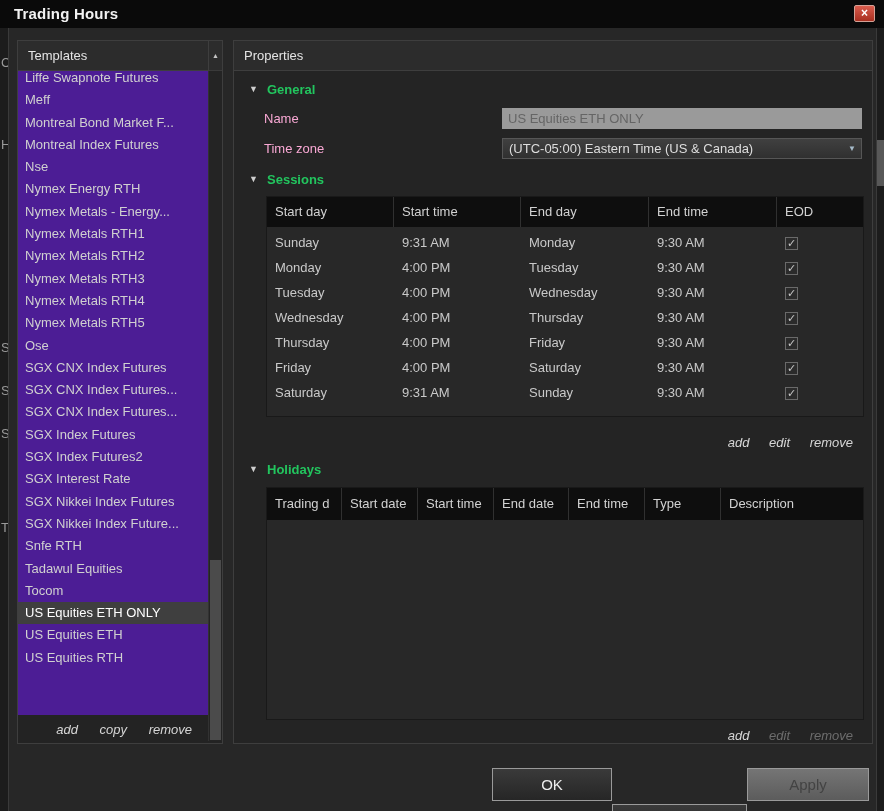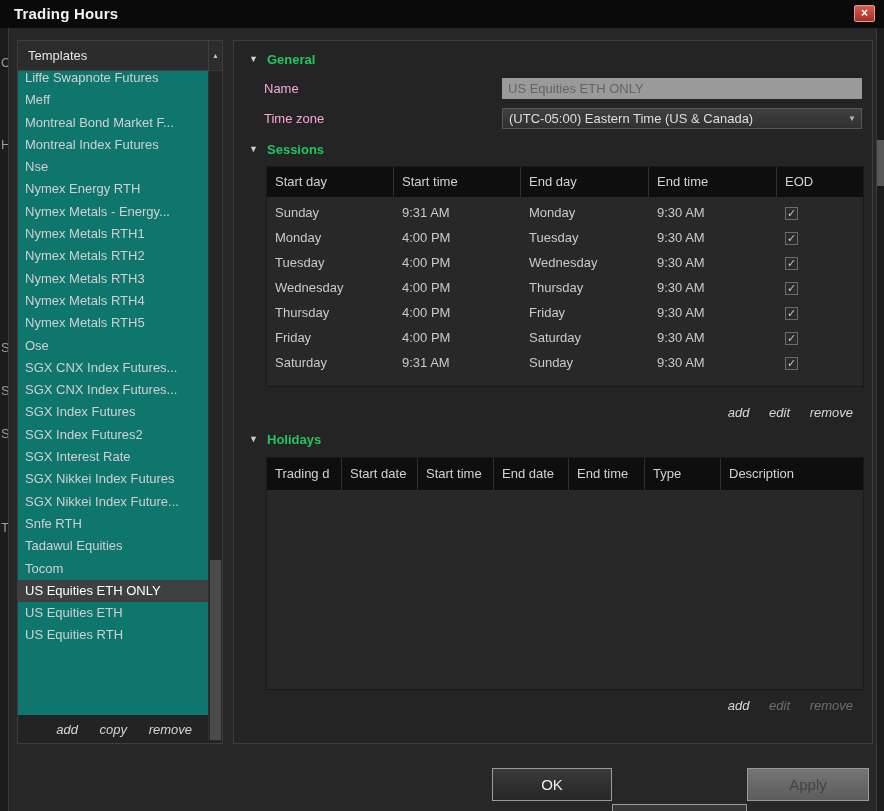--- a/index.html
+++ b/index.html
@@ -30,21 +30,21 @@
   .panel { position:absolute; top:12px; border:1px solid #3e3e3e; background:#232323; }
   .panel-header {
     position:relative; height:30px; background:#2c2c2c; border-bottom:1px solid #3e3e3e;
     color:#e4e4e4; font-size:13px; line-height:29px; padding-left:10px;
   }
   
   .left-panel { left:8px; width:206px; height:704px; }
   .spinner { position:absolute; top:0; right:0; width:14px; height:30px; border-left:1px solid #3e3e3e; display:flex; flex-direction:column; }
   .spin-btn { flex:1; display:flex; align-items:center; justify-content:center; font-size:7px; color:#c4c4c4; background:#2c2c2c; cursor:pointer; }
   .spin-btn + .spin-btn { border-top:1px solid #3a3a3a; }
-  .list-body { position:absolute; top:30px; left:0; right:14px; bottom:28px; overflow:hidden; background:#0f766e; }
+  .list-body { position:absolute; top:30px; left:0; right:14px; bottom:28px; overflow:hidden; background:#4c1d95; }
   .tpl-item { height:22.3px; line-height:22.3px; padding-left:7px; font-size:13px; color:#d0d0d0; white-space:nowrap; overflow:hidden; }
   .tpl-item:first-child { margin-top:-4px; }
   .tpl-item.selected { background:#3f3f3f; color:#ffffff; }
   .tpl-scrollbar { position:absolute; top:30px; right:0; bottom:2px; width:14px; background:#242424; border-left:1px solid #323232; }
   .tpl-scrollbar .thumb { position:absolute; left:1px; right:1px; bottom:1px; height:180px; background:#4b4b4b; }
   .tpl-links { position:absolute; bottom:6px; right:30px; font-size:13px; font-style:italic; color:#d6d6d6; }
   .tpl-links span { margin-left:18px; cursor:pointer; }
   
   .right-panel { left:224px; width:640px; height:704px; display:flex; flex-direction:column; }
   .props { flex:1; padding:0 10px; overflow:hidden; background:#242424; }
@@ -137,20 +137,21 @@
           <div class="tpl-item">Montreal Index Futures</div>
           <div class="tpl-item">Nse</div>
           <div class="tpl-item">Nymex Energy RTH</div>
           <div class="tpl-item">Nymex Metals - Energy...</div>
           <div class="tpl-item">Nymex Metals RTH1</div>
           <div class="tpl-item">Nymex Metals RTH2</div>
           <div class="tpl-item">Nymex Metals RTH3</div>
           <div class="tpl-item">Nymex Metals RTH4</div>
           <div class="tpl-item">Nymex Metals RTH5</div>
           <div class="tpl-item">Ose</div>
+          <div class="tpl-item">SGX CNX Index Futures</div>
           <div class="tpl-item">SGX CNX Index Futures...</div>
           <div class="tpl-item">SGX CNX Index Futures...</div>
           <div class="tpl-item">SGX Index Futures</div>
           <div class="tpl-item">SGX Index Futures2</div>
           <div class="tpl-item">SGX Interest Rate</div>
           <div class="tpl-item">SGX Nikkei Index Futures</div>
           <div class="tpl-item">SGX Nikkei Index Future...</div>
           <div class="tpl-item">Snfe RTH</div>
           <div class="tpl-item">Tadawul Equities</div>
           <div class="tpl-item">Tocom</div>
@@ -162,20 +163,23 @@
         <div class="thumb"></div>
       </div>
       <div class="tpl-links">
         <span>add</span>
         <span>copy</span>
         <span>remove</span>
       </div>
     </div>
 
     <div class="panel right-panel">
+      <div class="panel-header">
+        <span>Properties</span>
+      </div>
       <div class="props">
 
         <div class="section-row">
           <span class="tri">▼</span>
           <span class="sec-label">General</span>
         </div>
         <div class="form-row">
           <span class="flabel">Name</span>
           <input class="text-input fvalue" readonly="" value="US Equities ETH ONLY" style="">
         </div>

